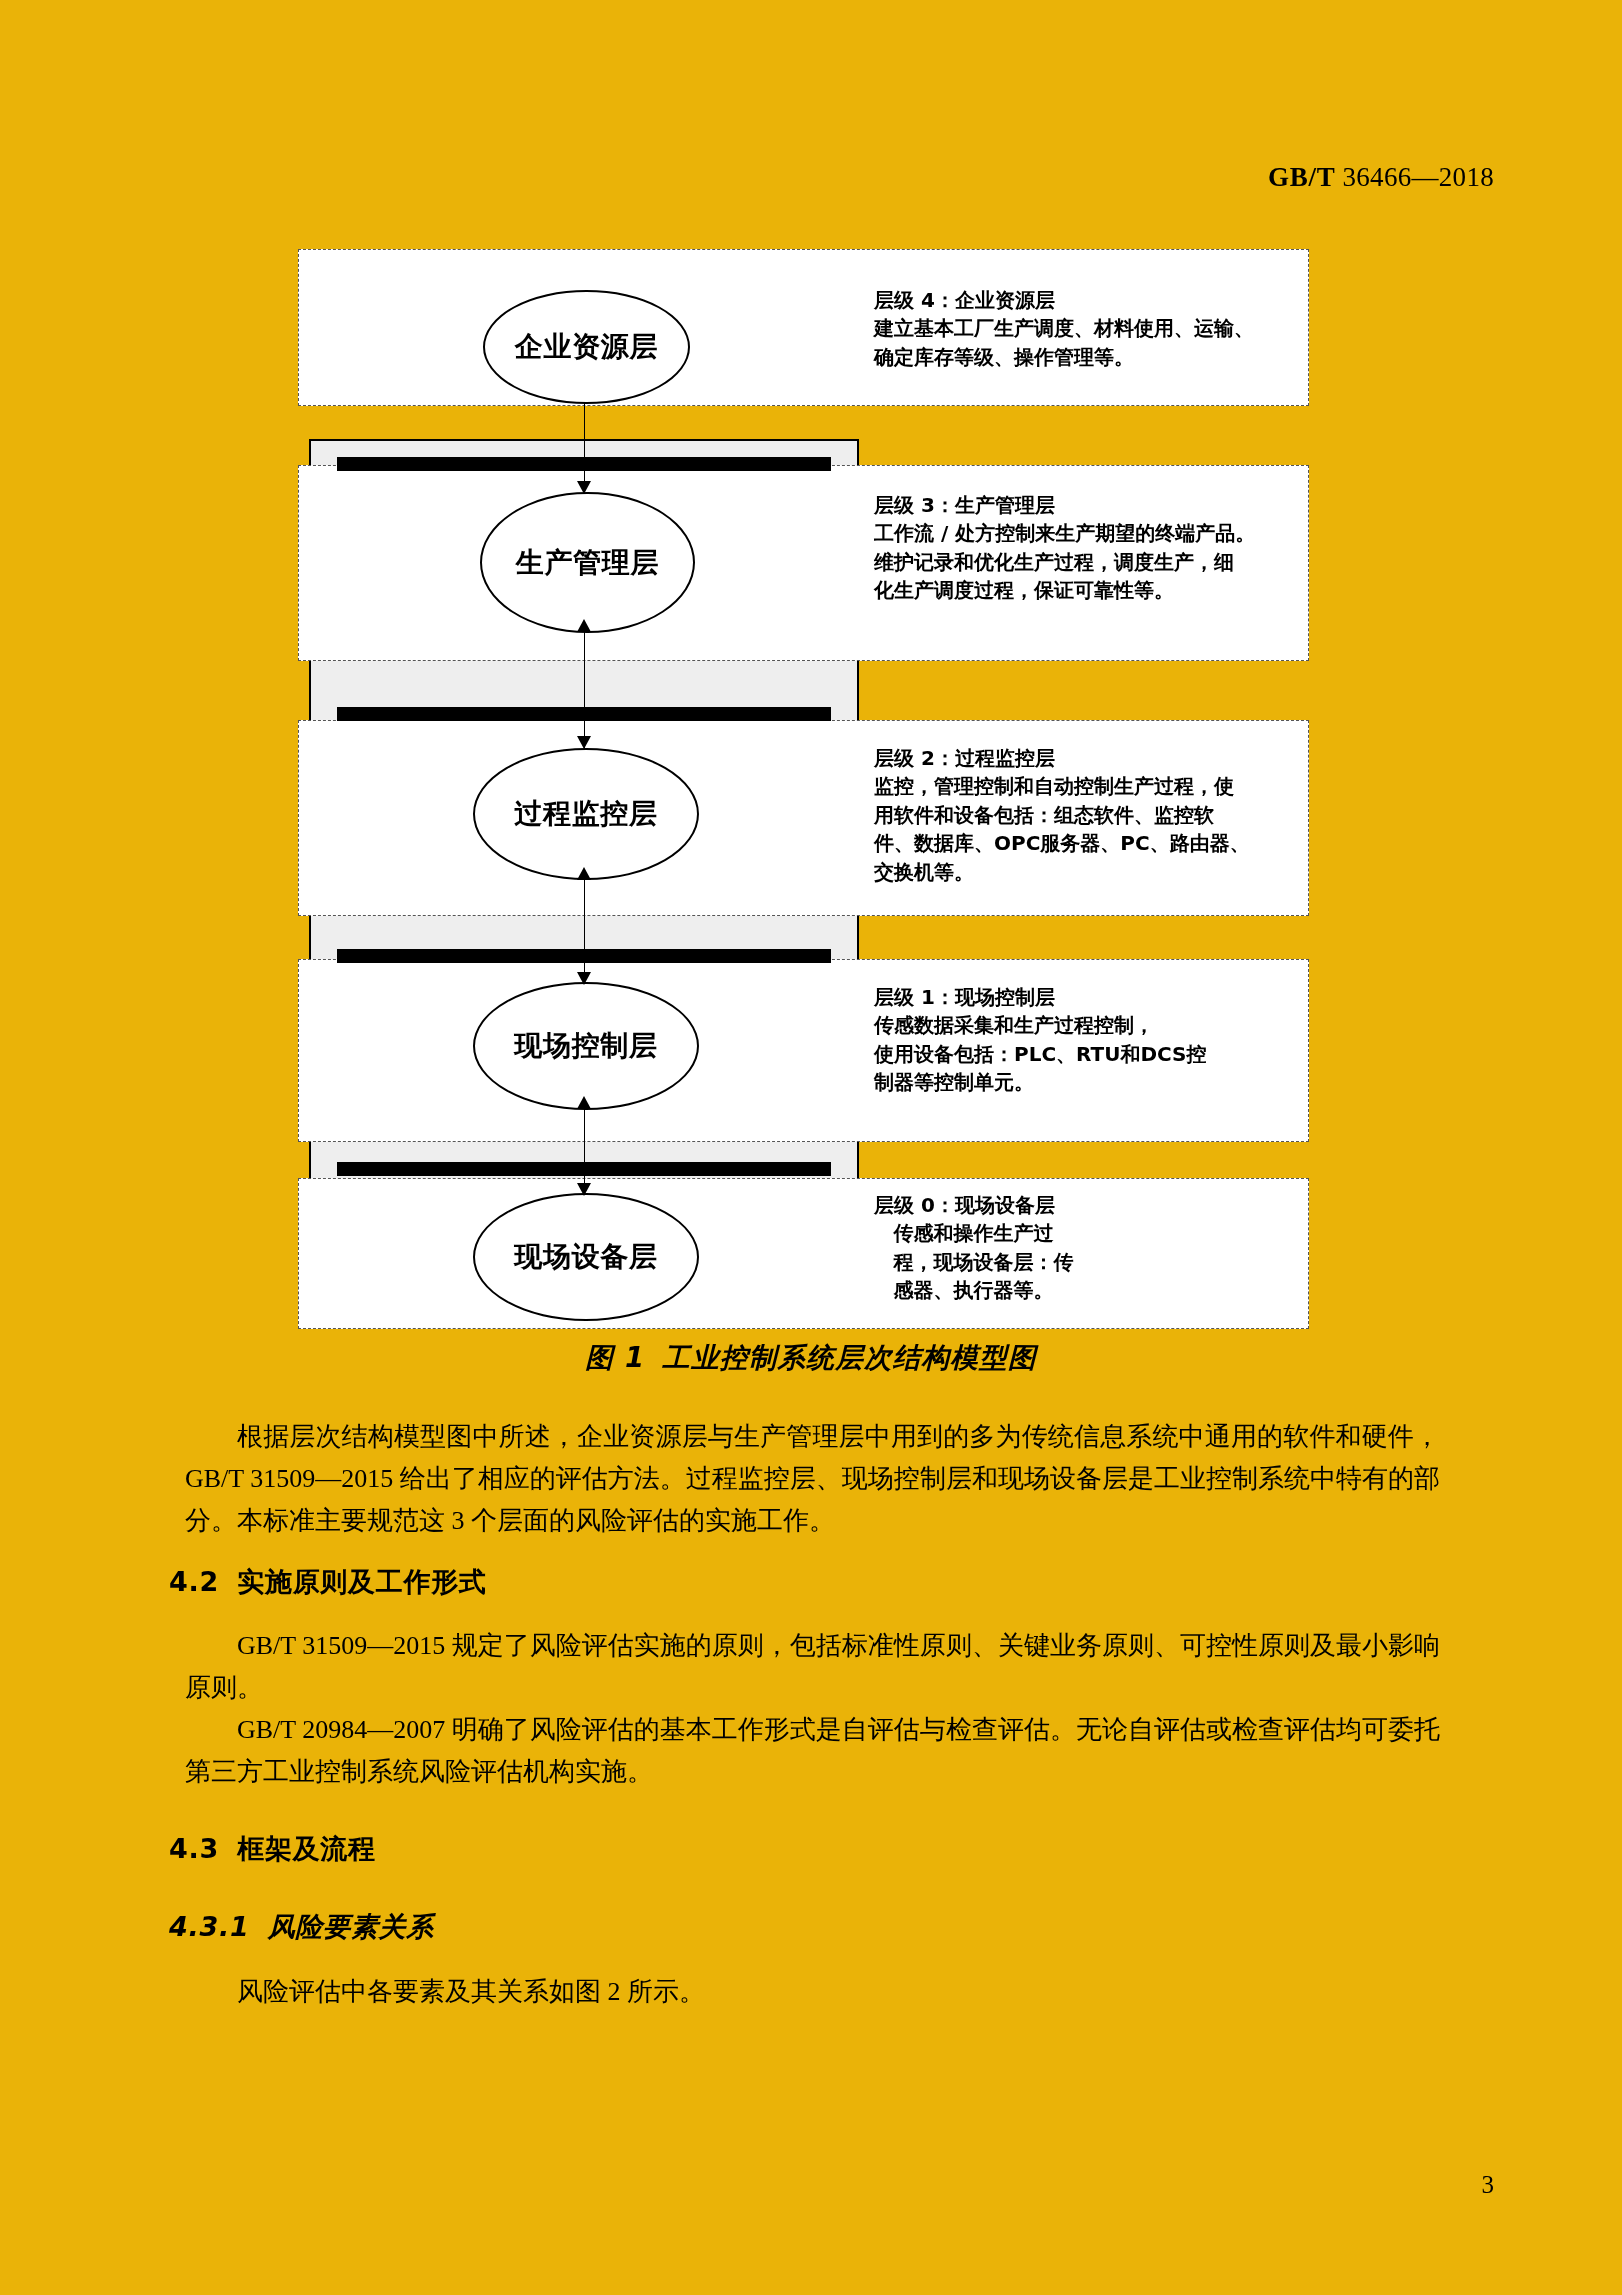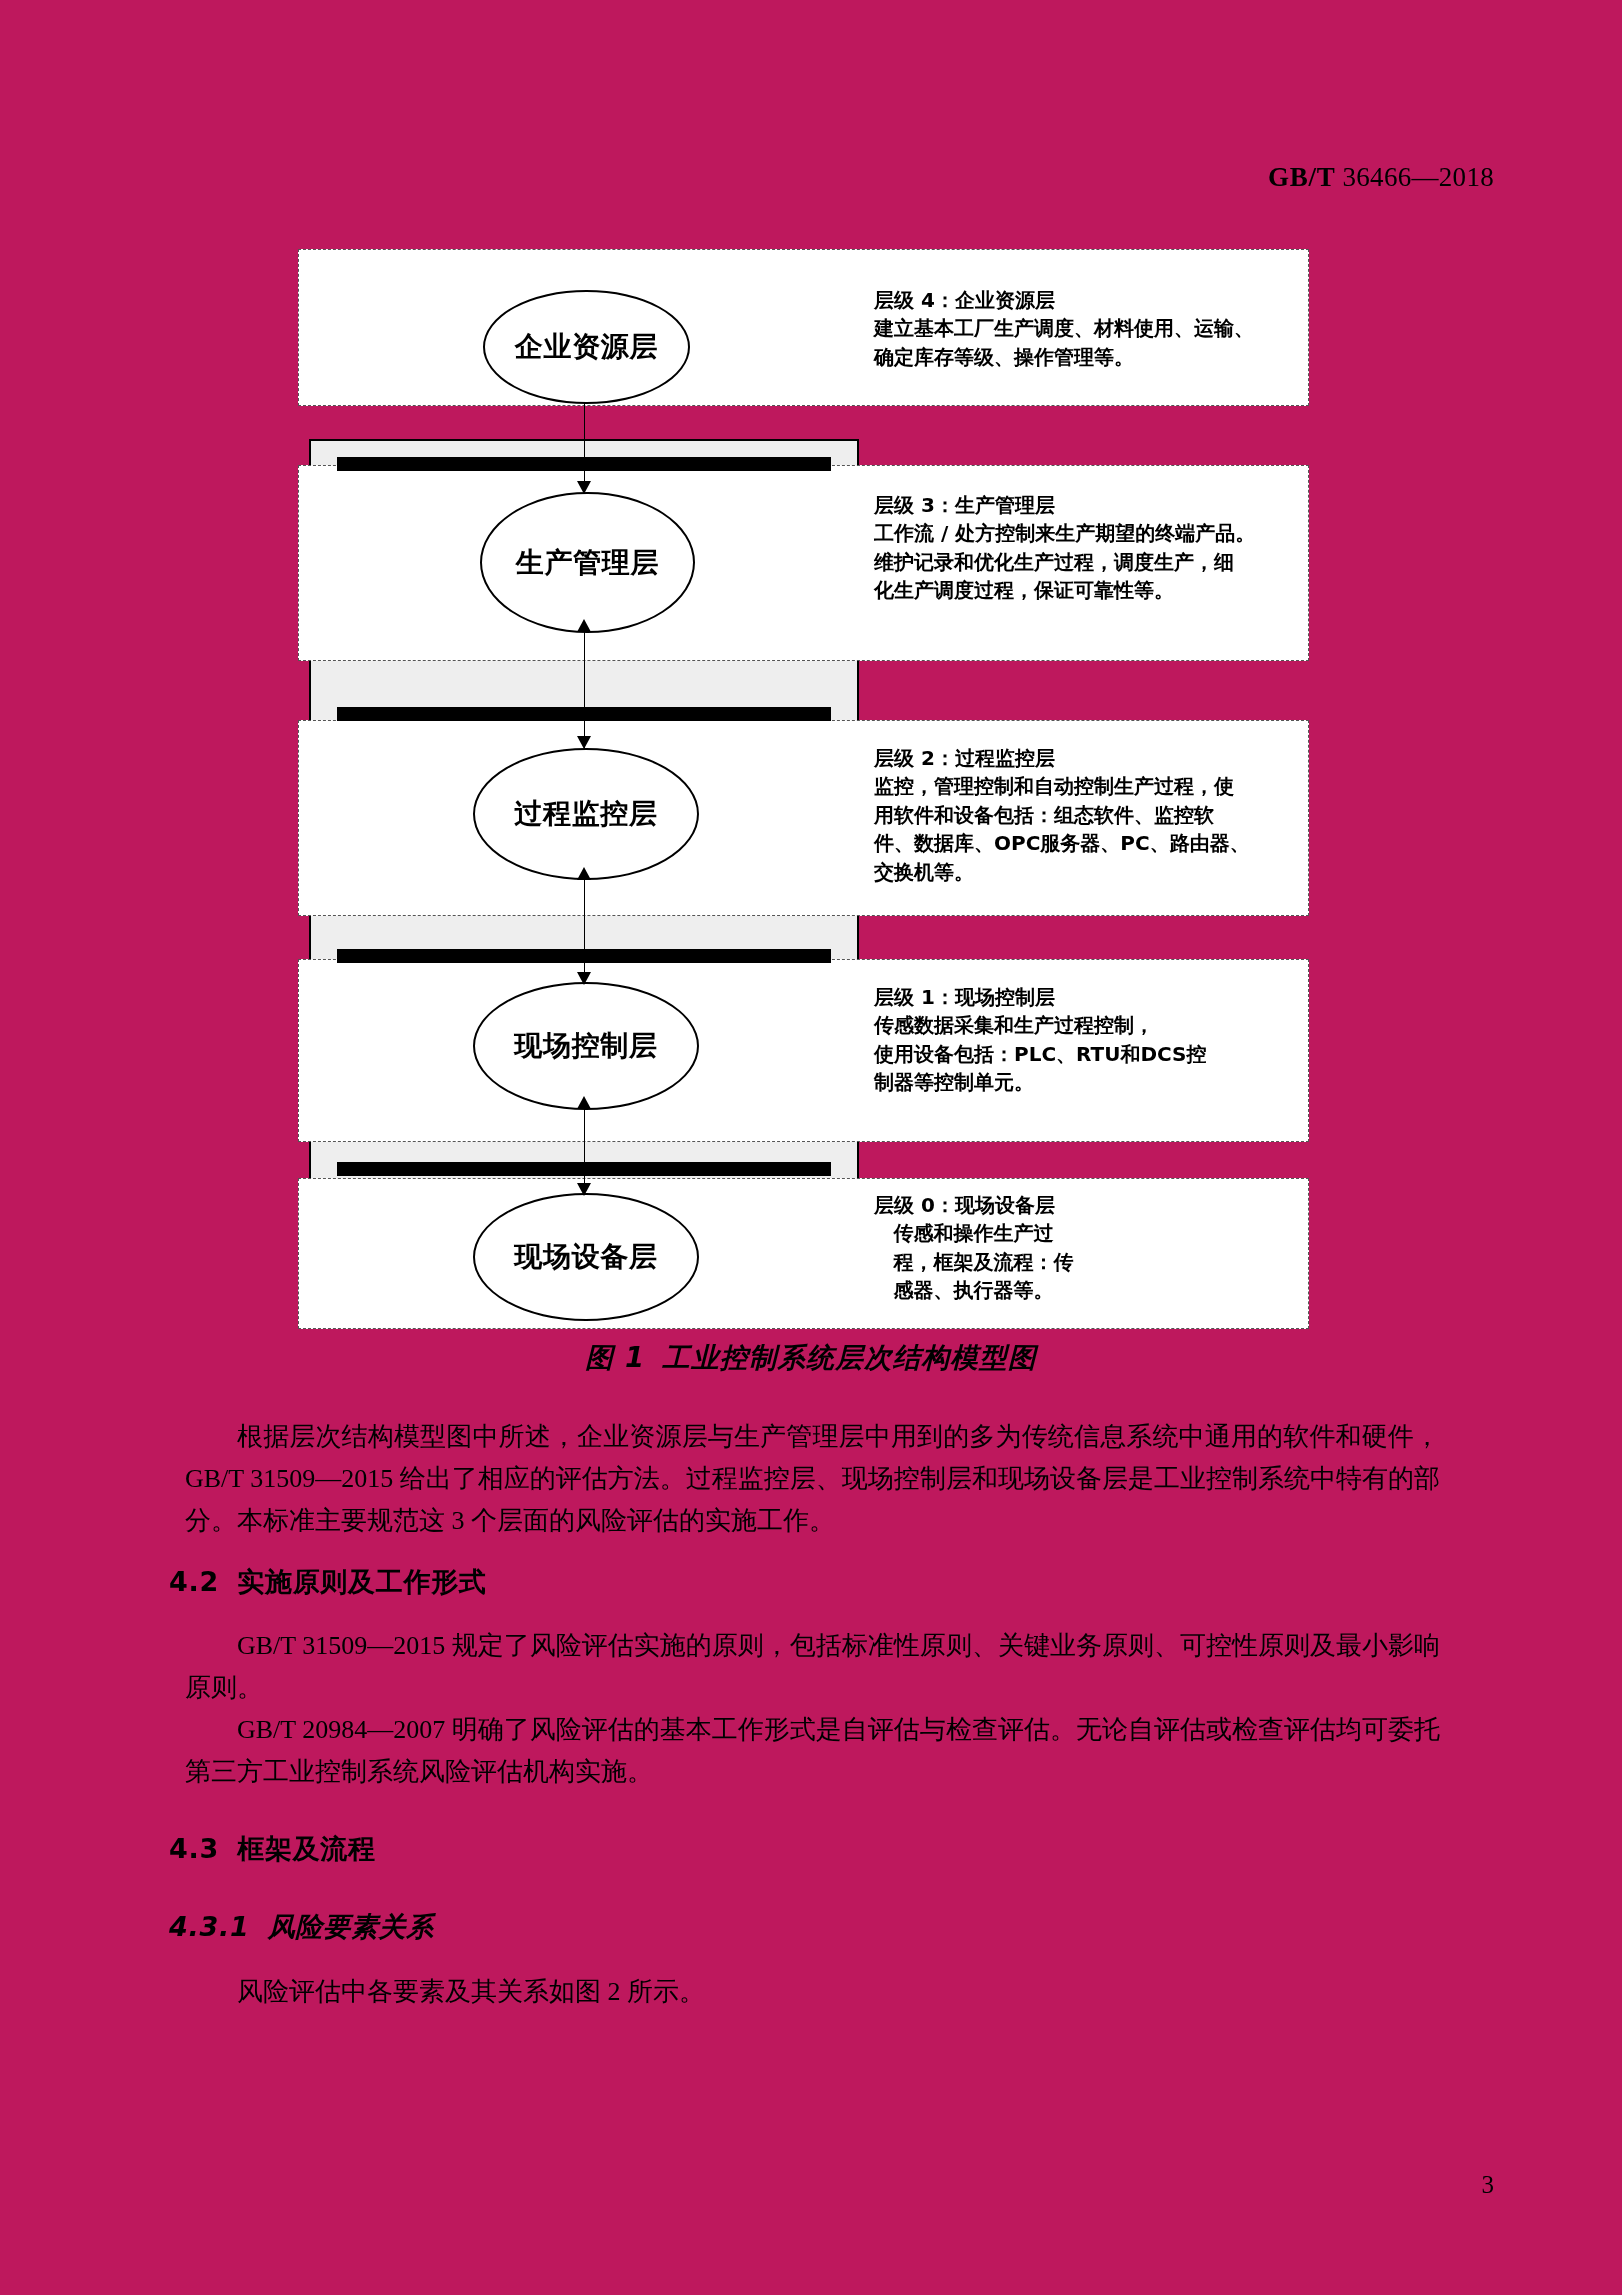--- a/index.html
+++ b/index.html
@@ -8,21 +8,21 @@
     background: #ffffff;
   }
   body {
     font-family: "Liberation Serif", "DejaVu Serif", serif;
     color: #000;
   }
   .page {
     position: relative;
     width: 1622px;
     height: 2295px;
-    background: #be185d;
+    background: #eab308;
     overflow: hidden;
   }
   
   .page-header {
     position: absolute;
     top: 162px;
     right: 128px;
     font-size: 27px;
     letter-spacing: 0.3px;
     white-space: nowrap;
@@ -269,21 +269,21 @@
     <div class="desc d1">
       <div class="d-title">层级 1：现场控制层</div>
       <div class="d-line">传感数据采集和生产过程控制，</div>
       <div class="d-line">使用设备包括：PLC、RTU和DCS控</div>
       <div class="d-line">制器等控制单元。</div>
     </div>
 
     <div class="desc d0">
       <div class="d-title">层级 0：现场设备层</div>
       <div class="d-line">传感和操作生产过</div>
-      <div class="d-line">程，框架及流程：传</div>
+      <div class="d-line">程，现场设备层：传</div>
       <div class="d-line">感器、执行器等。</div>
     </div>
   </div>
 
   <div class="fig-caption">
     <span>图 1</span><span class="gap"></span><span>工业控制系统层次结构模型图</span>
   </div>
 
   <div class="body-text p1">
     <p class="para">根据层次结构模型图中所述，企业资源层与生产管理层中用到的多为传统信息系统中通用的软件和硬件，GB/T 31509—2015 给出了相应的评估方法。过程监控层、现场控制层和现场设备层是工业控制系统中特有的部分。本标准主要规范这 3 个层面的风险评估的实施工作。</p>

